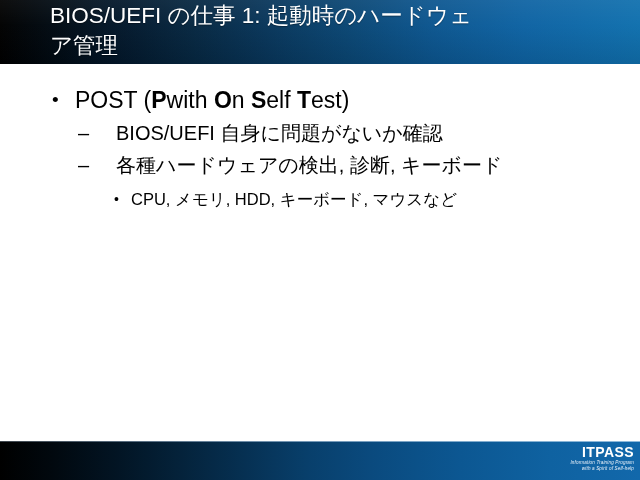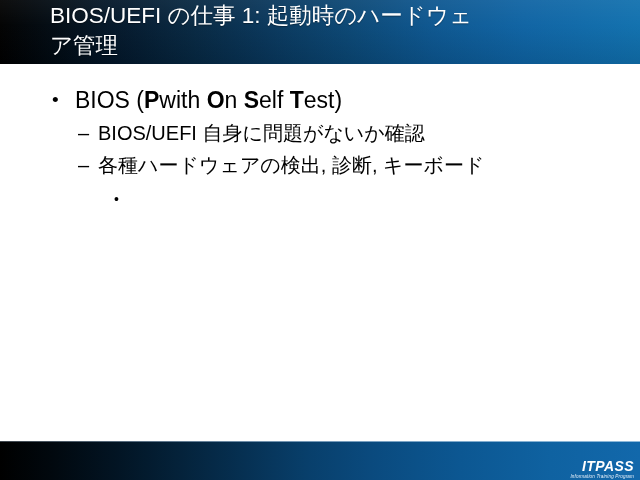--- a/index.html
+++ b/index.html
@@ -109,21 +109,21 @@
   }
 
   
   .lvl1 { font-size: 23px; line-height: 28px; }
   .lvl1 .marker { left: 52px; top: 0px; font-size: 19px; }
   .lvl1 .btext  { left: 75px; top: 0px; }
 
   
   .lvl2 { font-size: 20px; line-height: 26px; }
   .lvl2 .marker { left: 78px; top: 0px; font-size: 20px; }
-  .lvl2 .btext  { left: 98px; top: 0px; }
+  .lvl2 .btext  { left: 116px; top: 0px; }
 
   
   .lvl3 { font-size: 16.5px; line-height: 22px; }
   .lvl3 .marker { left: 114px; top: 0px; font-size: 14px; }
   .lvl3 .btext  { left: 131px; top: 0px; }
 
   .bold { font-weight: bold; }
 
   
   #footer-band {
@@ -174,25 +174,23 @@
     position: absolute;
     right: 6px;
     top: 445px;
     width: 78px;
     text-align: right;
     color: #ffffff;
   }
   #logo-main {
     font-size: 14px;
     font-weight: bold;
-    font-style: italic;
     letter-spacing: 0.4px;
     line-height: 15px;
     color: #ffffff;
-    margin-top: 14px;
   }
   #logo-sub1, #logo-sub2 {
     font-size: 4.6px;
     font-style: italic;
     line-height: 6px;
     letter-spacing: 0.15px;
     color: #eaf2fa;
     white-space: nowrap;
   }
 </style>
@@ -204,35 +202,36 @@
   <div id="header-band"></div>
   <div id="header-sheen"></div>
 
   <div id="title-block">BIOS/UEFI の仕事 1: 起動時のハードウェ
 ア管理</div>
 
   <div id="body-area">
 
     <div class="bullet-row lvl1" style="left:0px; top:22px; width:640px; height:28px;">
       <span class="marker">•</span>
-      <span class="btext"><span>BIOS (</span><span class="bold">P</span><span>with </span><span class="bold">O</span><span>n </span><span class="bold">S</span><span>elf </span><span class="bold">T</span><span>est)</span></span>
+      <span class="btext"><span>POST (</span><span class="bold">P</span><span>with </span><span class="bold">O</span><span>n </span><span class="bold">S</span><span>elf </span><span class="bold">T</span><span>est)</span></span>
     </div>
 
     <div class="bullet-row lvl2" style="left:0px; top:56px; width:640px; height:26px;">
       <span class="marker">–</span>
       <span class="btext">BIOS/UEFI 自身に問題がないか確認</span>
     </div>
 
     <div class="bullet-row lvl2" style="left:0px; top:88px; width:640px; height:26px;">
       <span class="marker">–</span>
       <span class="btext">各種ハードウェアの検出, 診断, キーボード</span>
     </div>
 
     <div class="bullet-row lvl3" style="left:0px; top:124px; width:640px; height:22px;">
       <span class="marker">•</span>
+      <span class="btext">CPU, メモリ, HDD, キーボード, マウスなど</span>
     </div>
 
   </div>
 
   <div id="footer-band"></div>
   <div id="footer-topline"></div>
 
   <div id="logo">
     <div id="logo-main">ITPASS</div>
     <div id="logo-sub1">Information Training Program</div>

